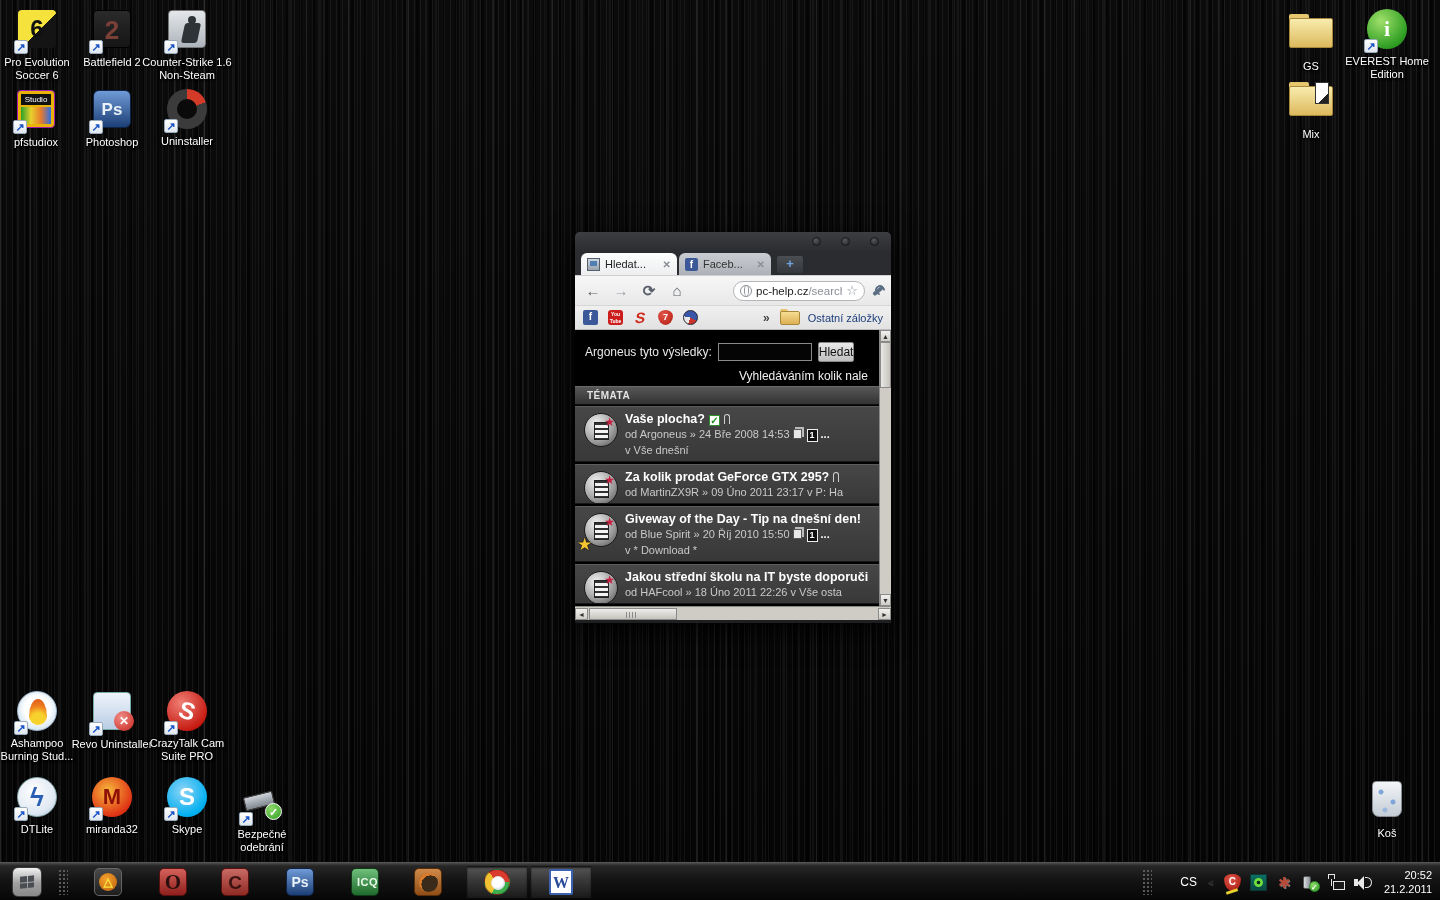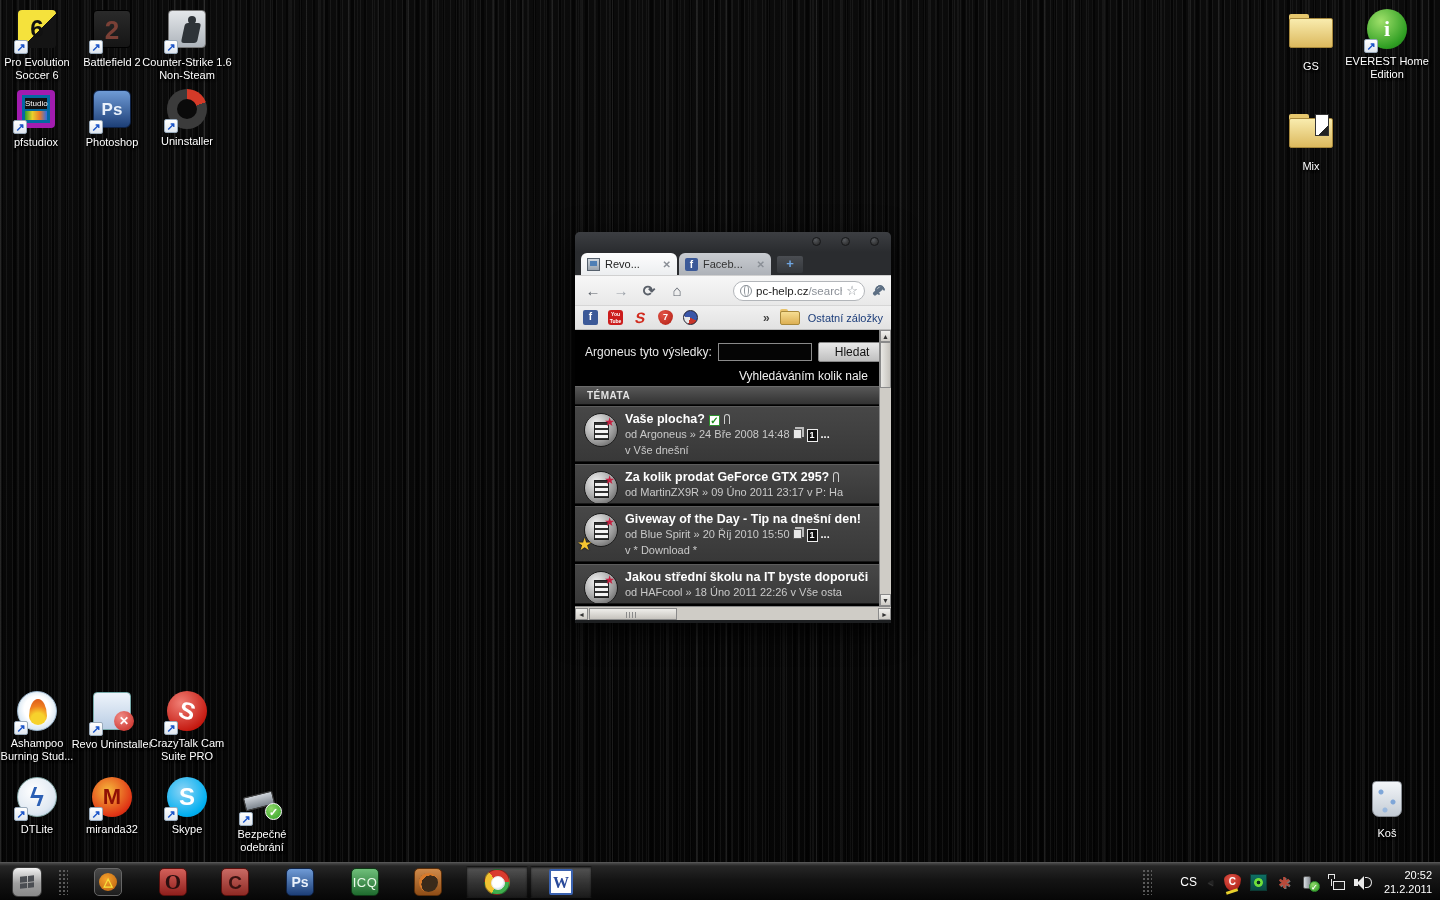--- a/index.html
+++ b/index.html
@@ -30,21 +30,21 @@
     text-align:center;
   }
   .sq { width:38px; height:38px; margin:2px auto 0; border-radius:4px; position:relative; }
   .circle { width:40px; height:40px; margin:1px auto 0; border-radius:50%; position:relative; }
 
   .pes6 { background:linear-gradient(135deg,#f5e23c 0 55%,#141414 55%); color:#111; font-weight:bold; font-size:24px; line-height:38px; text-align:center; }
   .bf2 { background:linear-gradient(180deg,#2a2a2a,#151515); color:#7a4036; font-weight:bold; font-size:26px; line-height:38px; text-align:center; border:1px solid #000;}
   .cs16 { background:linear-gradient(180deg,#e4e7ea,#aeb4bb); border:1px solid #777; }
   .cs16 .head { position:absolute; right:9px; top:5px; width:8px; height:8px; border-radius:50%; background:#2e3338; }
   .cs16 .bodyp { position:absolute; right:6px; top:12px; width:16px; height:20px; background:#2e3338; transform:skewX(-12deg); border-radius:3px; }
-  .pfstudiox { background:#0369a1; border:5px solid #a21caf; }
+  .pfstudiox { background:#eab308; border:1px solid #a21caf; }
   .pfstudiox .bar { position:absolute; top:3px; left:3px; right:3px; height:11px; background:#111; color:#fff; font-size:8px; line-height:11px; }
   .pfstudiox .rain { position:absolute; bottom:3px; left:3px; right:3px; top:16px; background:linear-gradient(90deg,#2aa02a,#e8d12c,#e87b2c,#2c6fe8); }
   .ps-sq { background:linear-gradient(180deg,#6f9bd6,#1d3f77); color:#e9f1fb; font-weight:bold; font-size:17px; line-height:38px; text-align:center; border:1px solid #0f2347; border-radius:6px; }
   .photoscape { background:conic-gradient(#d43a28 0 70deg, #3b3b3b 70deg 360deg); }
   .photoscape .hole { position:absolute; left:10px; top:10px; width:20px; height:20px; border-radius:50%; background:#0a0a0a; }
   .folder { position:relative; width:44px; height:34px; margin:6px auto 0; }
   .folder .back { position:absolute; left:0; top:0; width:20px; height:8px; background:#e6c76d; border-radius:2px 2px 0 0; }
   .folder .front { position:absolute; left:0; top:4px; width:44px; height:30px; background:linear-gradient(180deg,#f9ecae,#dcb95e); border:1px solid #a8893c; border-radius:2px; }
   .folder .page { position:absolute; right:4px; top:0px; width:14px; height:22px; background:linear-gradient(135deg,#fff 0 70%,#222 70%); border:1px solid #333; }
   .everest { background:radial-gradient(circle at 35% 30%, #9fe06a, #2f9e23 70%, #1c6f14); color:#fff; font-weight:bold; font-size:22px; line-height:40px; text-align:center; font-family:"Liberation Serif",serif; }
@@ -105,21 +105,21 @@
   .bm-over { color:#444; font-weight:bold; font-size:12px; margin-left:auto; }
   .bm-folder { width:18px; height:13px; position:relative; flex:0 0 auto; }
   .bm-folder::before { content:""; position:absolute; left:0; top:-2px; width:8px; height:4px; background:#e8c26a; border-radius:2px 2px 0 0; }
   .bm-folder::after { content:""; position:absolute; left:0; top:0; width:18px; height:12px; background:linear-gradient(180deg,#f6dd92,#ddb054); border:1px solid #a8893c; border-radius:2px; }
   .bm-other { font-size:11px; color:#1c3d7a; white-space:nowrap; }
 
   .content { position:relative; height:290px; background:#000; overflow:hidden; color:#fff; }
   .searchrow { position:absolute; left:10px; top:12px; display:flex; align-items:center; gap:6px; white-space:nowrap; }
   .searchrow label { font-size:12px; color:#e8e8e8; }
   .searchrow input { width:94px; height:18px; background:#050505; border:1px solid #8a8a8a; color:#fff; font-size:11px; }
-  .searchrow button { height:20px; background:linear-gradient(180deg,#e9e9e9,#bfbfbf); border:1px solid #888; border-radius:2px; font-size:12px; color:#111; padding:0 16px; }
+  .searchrow button { height:20px; background:linear-gradient(180deg,#e9e9e9,#bfbfbf); border:1px solid #888; border-radius:2px; font-size:12px; color:#111; padding:0 0; }
   .resultline { position:absolute; left:164px; top:39px; font-size:12px; color:#f0f0f0; white-space:nowrap; }
   .temata { position:absolute; left:0; top:56px; right:12px; height:19px; background:linear-gradient(180deg,#575757,#323232); border-top:1px solid #6a6a6a; border-bottom:1px solid #111; color:#e3e3e3; font-size:10px; font-weight:bold; letter-spacing:0.5px; line-height:18px; padding-left:12px; }
   .topics { position:absolute; left:0; top:76px; right:12px; bottom:14px; overflow:hidden; }
   .topic { position:relative; background:linear-gradient(180deg,#474747,#383838); border-top:1px solid #5c5c5c; border-bottom:1px solid #171717; margin-bottom:2px; padding:5px 4px 5px 50px; white-space:nowrap; overflow:hidden; }
   .ticon { position:absolute; left:9px; top:6px; width:34px; height:34px; border-radius:50%; background:radial-gradient(circle at 35% 30%, #f2f2f2, #9a9a9a 60%, #4c4c4c); border:1px solid #1c1c1c; }
   .ticon .doc { position:absolute; left:9px; top:8px; width:15px; height:18px; background:repeating-linear-gradient(180deg,#333 0 2px,#f4f4f4 2px 5px); border:1px solid #222; }
   .ticon .redstar { position:absolute; right:2px; top:2px; color:#c42040; font-size:12px; line-height:12px; }
   .bigstar { position:absolute; left:2px; top:30px; color:#f5c531; font-size:17px; line-height:16px; text-shadow:0 0 2px #000; z-index:3; }
   .ttl { font-size:12.5px; font-weight:bold; color:#fff; }
   .meta { font-size:11px; color:#c9c9c9; margin-top:2px; }
@@ -150,21 +150,21 @@
   .tsep { position:absolute; top:6px; width:10px; height:26px;
     background-image:radial-gradient(#5a5a5a 30%, transparent 32%); background-size:4px 4px; }
   .tbtn { position:absolute; top:3px; width:62px; height:32px; display:flex; align-items:center; justify-content:center; }
   .tbtn.pressed { background:linear-gradient(180deg,rgba(255,255,255,0.22),rgba(255,255,255,0.08)); border:1px solid rgba(0,0,0,0.6); border-radius:2px; box-shadow:inset 0 1px 2px rgba(0,0,0,0.6); }
   .appsq { width:28px; height:28px; border-radius:5px; position:relative; }
   .aimp { background:linear-gradient(180deg,#4a4a4a,#1d1d1d); border:1px solid #666; }
   .aimp .c { position:absolute; left:4px; top:4px; width:18px; height:18px; border-radius:50%; background:radial-gradient(circle at 40% 35%, #f6a22c, #b85e0e); color:#f8e23c; font-size:12px; line-height:18px; text-align:center; font-weight:bold; }
   .opera { background:linear-gradient(180deg,#d4605a,#8f1f1c); border:1px solid #5a100e; color:#2a0f0f; font-family:"Liberation Serif",serif; font-size:21px; line-height:27px; text-align:center; font-weight:bold; }
   .cred { background:linear-gradient(180deg,#c96a64,#8f2a24); border:1px solid #5a100e; color:#3a1210; font-size:19px; line-height:27px; text-align:center; font-weight:bold; }
   .pstask { background:linear-gradient(180deg,#6f9bd6,#1d3f77); border:1px solid #0f2347; color:#e9f1fb; font-weight:bold; font-size:14px; line-height:27px; text-align:center; }
-  .icq { background:linear-gradient(180deg,#6fbf7a,#1f6b2e); border:1px solid #0e3a16; color:#eafbe9; font-weight:normal; font-size:13px; line-height:27px; text-align:center; letter-spacing:0.5px; }
+  .icq { background:linear-gradient(180deg,#6fbf7a,#1f6b2e); border:1px solid #0e3a16; color:#eafbe9; font-weight:bold; font-size:11px; line-height:27px; text-align:right; letter-spacing:0.5px; }
   .ffx { background:linear-gradient(180deg,#cf8a4a,#8f4d16); border:1px solid #5a2e0a; }
   .ffx .f { position:absolute; left:4px; top:4px; width:19px; height:19px; border-radius:50%; background:radial-gradient(circle at 60% 60%, #3a2a1a 55%, #d87a2a 56% 75%, #3a2a1a 76%); }
   .chromelogo { width:26px; height:26px; border-radius:50%; background:conic-gradient(from -40deg, #d93b2e 0 130deg, #3faf4e 130deg 245deg, #f1c232 245deg 360deg); position:relative; border:1px solid rgba(0,0,0,0.4); }
   .chromelogo::after { content:""; position:absolute; left:6px; top:6px; width:12px; height:12px; border-radius:50%; background:radial-gradient(circle at 40% 35%, #fff 55%, #9ec7e8); border:1px solid #e8e8e8; }
   .wordico { width:24px; height:26px; background:#fff; border:2px solid #3a62b0; border-radius:2px; color:#2a4a9a; font-family:"Liberation Serif",serif; font-weight:bold; font-size:16px; line-height:24px; text-align:center; }
 
   .tray { position:absolute; right:0; top:0; height:38px; display:flex; align-items:center; gap:9px; padding-right:8px; }
   .lang { color:#fff; font-size:12px; }
   .hidearrow { color:#222; text-shadow:0 1px 1px #444; font-size:9px; }
   .tico { width:17px; height:17px; position:relative; flex:0 0 auto; }
@@ -245,21 +245,21 @@
 </div>
 <div class="dicon" style="left:141px; top:88px;">
   <div class="art">
       <div class="circle photoscape">
         <div class="hole"></div>
       </div>
       <span class="shortcut">↗</span>
     </div>
   <div class="lbl">Uninstaller</div>
 </div>
-<div class="dicon" style="left:1265px; top:108px;">
+<div class="dicon" style="left:1265px; top:76px;">
   <div class="art" style="width:48px;">
       <div class="folder">
         <div class="back"></div>
         <div class="front"></div>
         <div class="page"></div>
       </div>
     </div>
   <div class="lbl">Mix</div>
 </div>
 <div class="dicon" style="left:-9px; top:690px;">
@@ -331,21 +331,21 @@
   <div class="titlebar">
     <div class="winbtns">
       <div class="winbtn"></div>
       <div class="winbtn"></div>
       <div class="winbtn"></div>
     </div>
   </div>
   <div class="tabstrip">
     <div class="tab active">
       <span class="favicon fav-monitor"></span>
-      <span class="tx">Revo...</span>
+      <span class="tx">Hledat...</span>
       <span class="closex">✕</span>
     </div>
     <div class="tab inactive">
       <span class="favicon fav-fb">f</span>
       <span class="tx">Faceb...</span>
       <span class="closex">✕</span>
     </div>
     <div class="newtab">+</div>
   </div>
   <div class="toolbar">
@@ -379,21 +379,21 @@
     <div class="resultline">Vyhledáváním kolik nale</div>
     <div class="temata">TÉMATA</div>
     <div class="topics">
 
       <div class="topic">
         <div class="ticon">
             <div class="doc"></div>
             <span class="redstar">★</span>
           </div>
         <div class="ttl"><span>Vaše plocha?</span><span class="chk">✓</span><span class="clip"></span></div>
-        <div class="meta"><span>od Argoneus » 24 Bře 2008 14:48</span><span class="pages"></span><span class="pbadge">1</span><span class="more">...</span></div>
+        <div class="meta"><span>od Argoneus » 24 Bře 2008 14:53</span><span class="pages"></span><span class="pbadge">1</span><span class="more">...</span></div>
         <div class="meta">v Vše dnešní</div>
       </div>
 
       <div class="topic">
         <div class="ticon">
             <div class="doc"></div>
             <span class="redstar">★</span>
           </div>
         <div class="ttl"><span>Za kolik prodat GeForce GTX 295?</span><span class="clip"></span></div>
         <div class="meta"><span>od MartinZX9R » 09 Úno 2011 23:17 v P: Ha</span></div>

